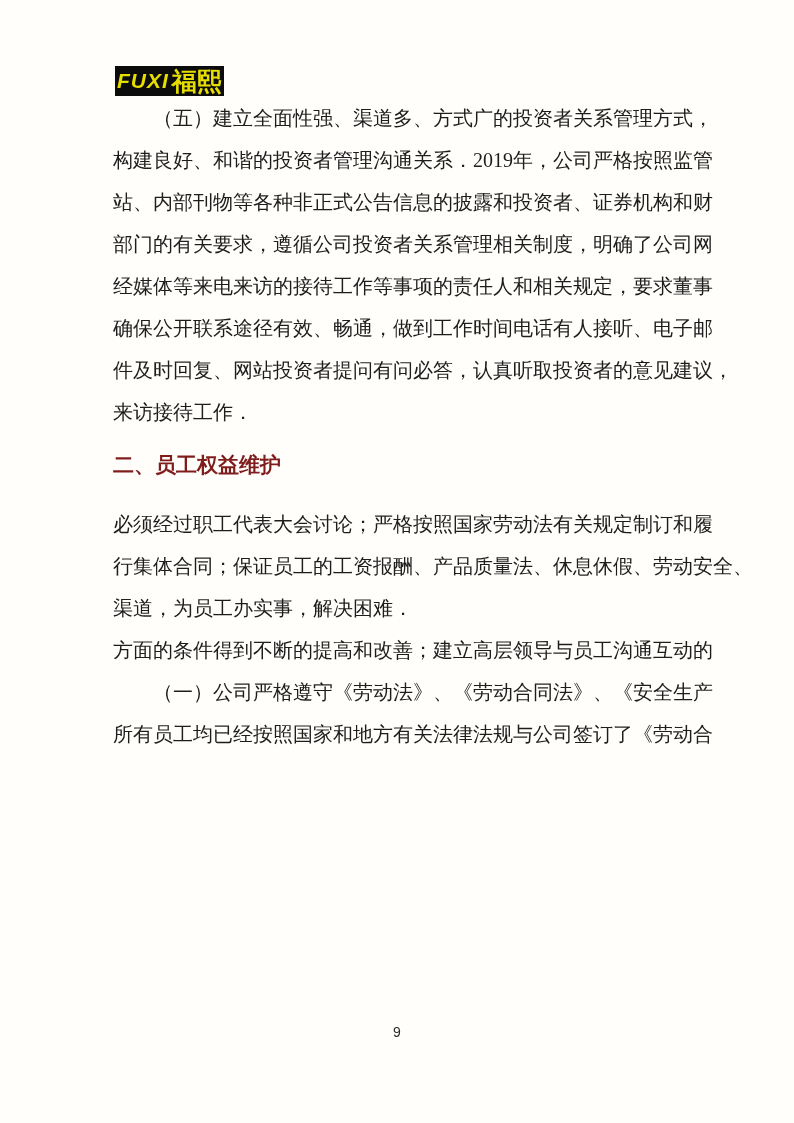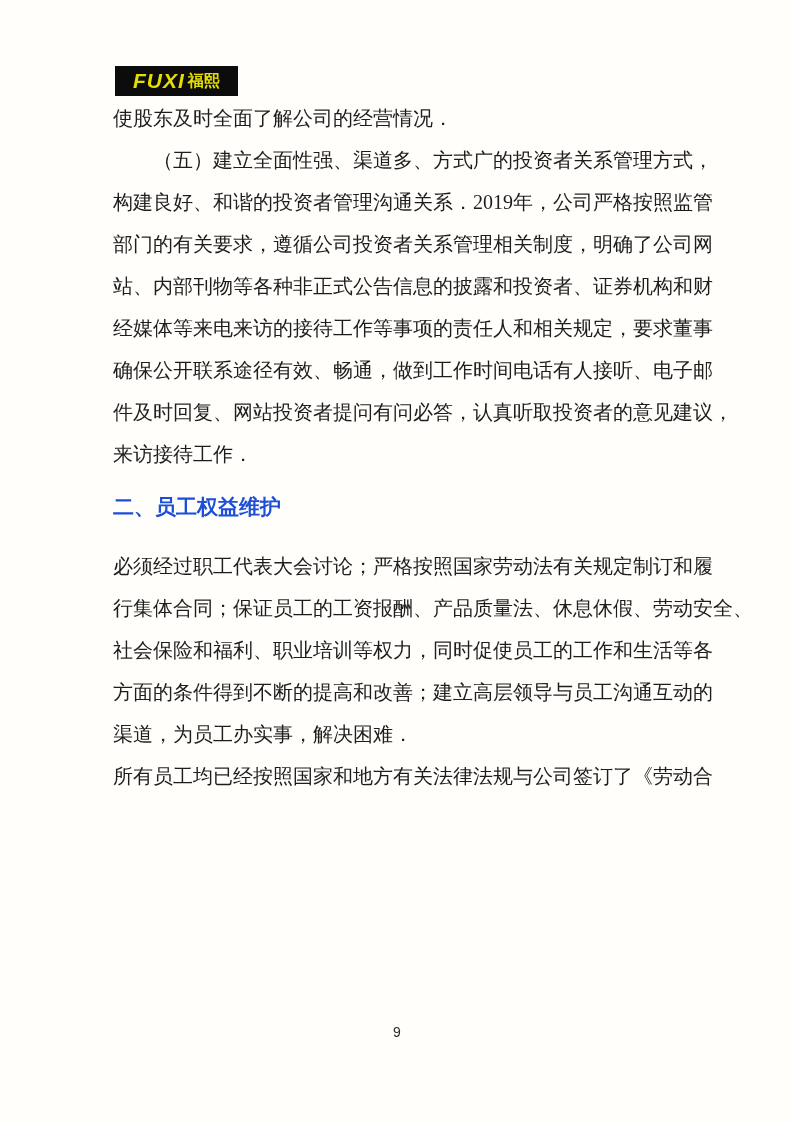--- a/index.html
+++ b/index.html
@@ -15,33 +15,33 @@
 
   .logo {
     position: absolute;
     left: 115px;
     top: 66px;
     height: 30px;
     display: inline-flex;
     align-items: center;
     background: #0c0c0c;
     color: #e5de00;
-    padding: 0 18px;
+    padding: 0 2px;
     box-sizing: border-box;
     font-family: "Liberation Sans", "DejaVu Sans", sans-serif;
     font-weight: 800;
   }
   .logo .latin {
     font-size: 21px;
     letter-spacing: 1px;
     font-style: italic;
     margin-right: 3px;
   }
   .logo .cjk {
-    font-size: 16px;
+    font-size: 25px;
     font-weight: 800;
     letter-spacing: 0px;
   }
 
   .content {
     position: absolute;
     left: 113px;
     top: 97px;
     width: 568px;
     color: #1d1d1d;
@@ -59,21 +59,21 @@
     text-align-last: left;
   }
   .line.indent {
     text-indent: 40px;
   }
 
   .heading {
     font-family: "Liberation Sans", "DejaVu Sans", sans-serif;
     font-size: 21px;
     font-weight: bold;
-    color: #1d4ed8;
+    color: #7f1d1d;
     line-height: 42px;
     margin: 11px 0 17px 0;
   }
 
   .page-number {
     position: absolute;
     left: 0;
     top: 1024px;
     width: 100%;
     text-align: center;
@@ -87,38 +87,37 @@
 
 <div class="page">
 
   <div class="logo">
     <span class="latin">FUXI</span>
     <span class="cjk">福熙</span>
   </div>
 
   <div class="content">
 
-    <div class="line end">使股东及时全面了解公司的经营情况．</div>
 
     <div class="line indent">（五）建立全面性强、渠道多、方式广的投资者关系管理方式，</div>
     <div class="line">构建良好、和谐的投资者管理沟通关系．2019年，公司严格按照监管</div>
+    <div class="line">站、内部刊物等各种非正式公告信息的披露和投资者、证券机构和财</div>
     <div class="line">部门的有关要求，遵循公司投资者关系管理相关制度，明确了公司网</div>
-    <div class="line">站、内部刊物等各种非正式公告信息的披露和投资者、证券机构和财</div>
     <div class="line">经媒体等来电来访的接待工作等事项的责任人和相关规定，要求董事</div>
     <div class="line">确保公开联系途径有效、畅通，做到工作时间电话有人接听、电子邮</div>
     <div class="line">件及时回复、网站投资者提问有问必答，认真听取投资者的意见建议，</div>
     <div class="line end">来访接待工作．</div>
 
     <div class="heading">二、员工权益维护</div>
 
     <div class="line">必须经过职工代表大会讨论；严格按照国家劳动法有关规定制订和履</div>
     <div class="line">行集体合同；保证员工的工资报酬、产品质量法、休息休假、劳动安全、</div>
-    <div class="line">社会保险和福利、职业培训等权力，同时促使员工的工作和生活等各</div>
+    <div class="line end">渠道，为员工办实事，解决困难．</div>
     <div class="line">方面的条件得到不断的提高和改善；建立高层领导与员工沟通互动的</div>
-    <div class="line end">渠道，为员工办实事，解决困难．</div>
 
+    <div class="line indent">（一）公司严格遵守《劳动法》、《劳动合同法》、《安全生产</div>
     <div class="line">所有员工均已经按照国家和地方有关法律法规与公司签订了《劳动合</div>
 
   </div>
 
   <div class="page-number">9</div>
 
 </div>
 
 </body></html>

